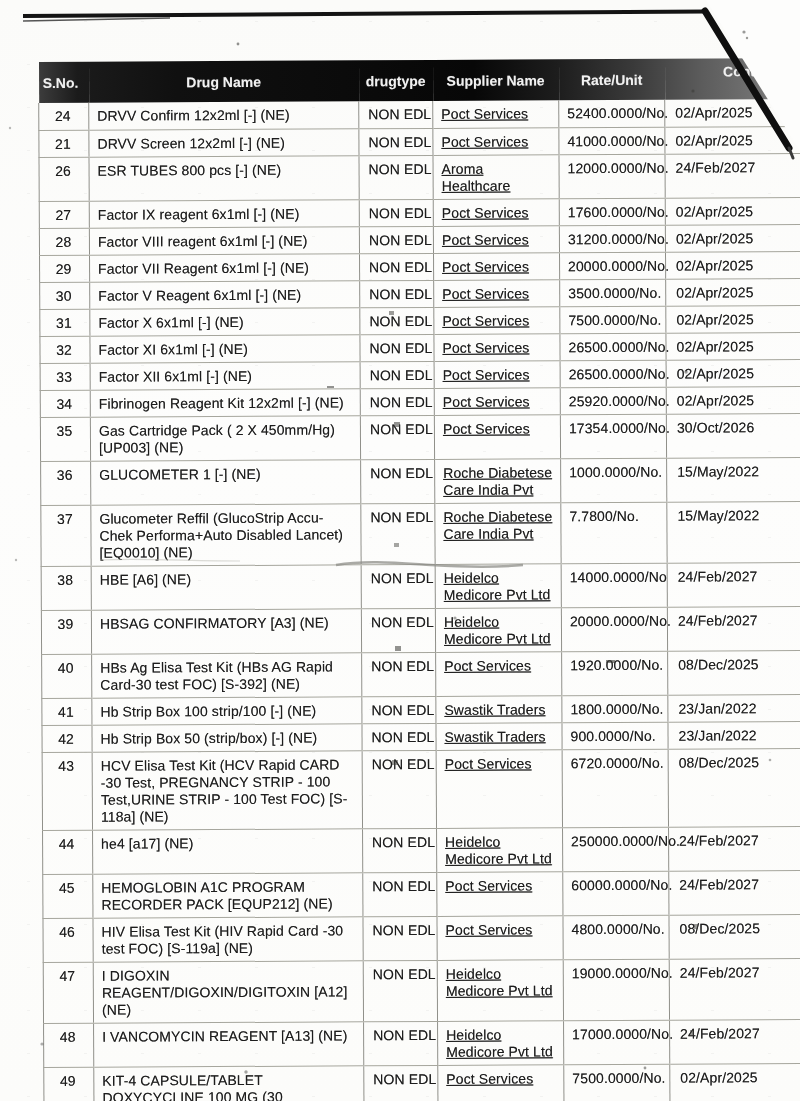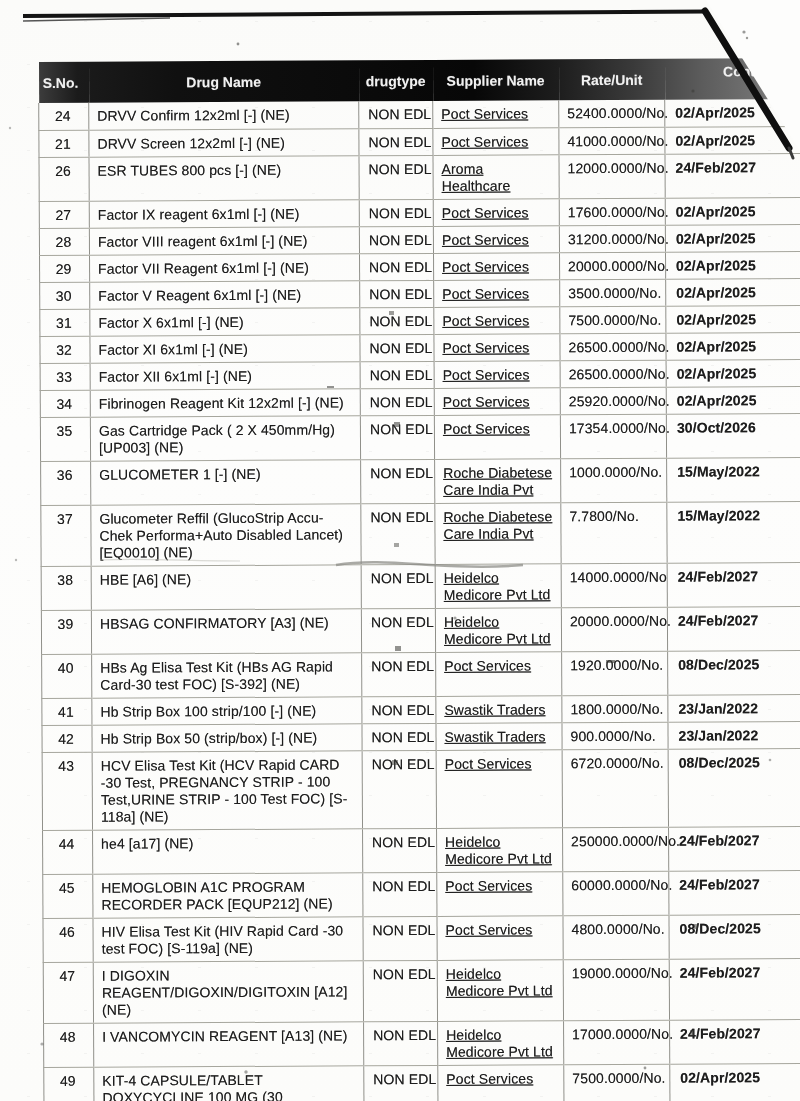--- a/index.html
+++ b/index.html
@@ -45,21 +45,21 @@
     padding:5px 4px 4px 4px;
     border-bottom:1px solid #a6a69d;
     letter-spacing:.1px;
   }
   tbody td{border-left:1px solid #90908a;}
   td.c-sno{border-left:1px solid #90908a;text-align:center;padding-right:6px;margin-left:34px;}
   td.c-drug{padding-left:8px;padding-right:5px;}
   td.c-type{padding-left:9px;white-space:nowrap;}
   td.c-supplier{padding-left:8px;text-decoration:underline;}
   td.c-rate{padding-left:8px;white-space:nowrap;overflow:visible;}
-  td.c-date{padding-left:10px;border-right:none;font-weight:bold;}
+  td.c-date{padding-left:10px;border-right:none;}
   td span{text-shadow:0 0 .6px rgba(25,25,25,.6);}
   
   .page::after{
     content:"";position:absolute;inset:0;z-index:1;pointer-events:none;
     background-image:radial-gradient(rgba(60,60,55,.05) 1px, transparent 1.2px);
     background-size:57px 43px;
   }
 </style>
 </head>
 <body>

